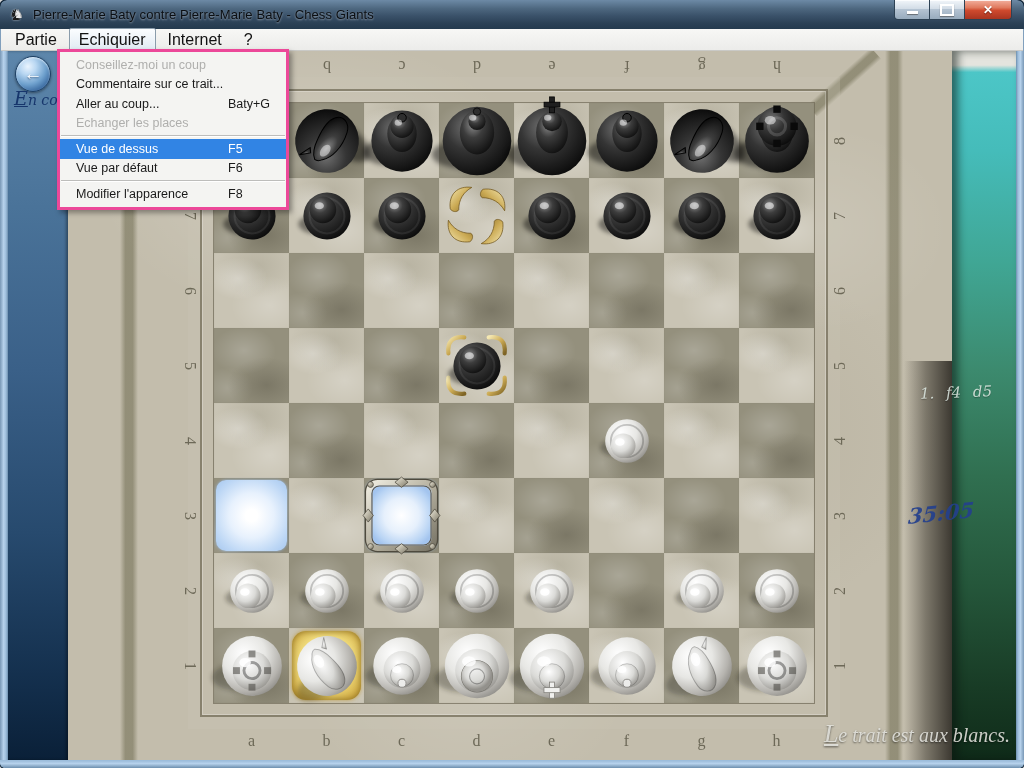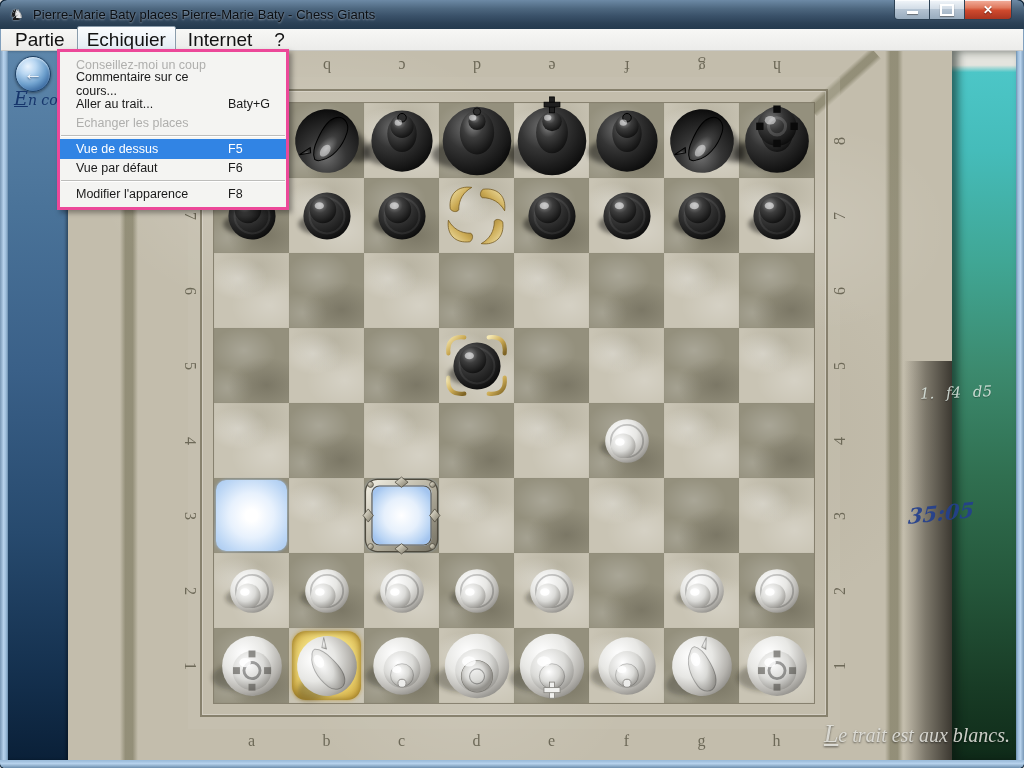--- a/index.html
+++ b/index.html
@@ -18,21 +18,21 @@
   .wbtn.min{width:34px;border-radius:0 0 0 4px;}
   .wbtn.max{width:34px;border-left:none;}
   .wbtn.close{width:46px;border-left:none;border-radius:0 0 4px 0;
     background:linear-gradient(180deg,#f3b09e 0%,#e07a5e 40%,#cf4a2e 55%,#b53télé 100%);
     background:linear-gradient(180deg,#f3b09e 0%,#e07a5e 40%,#cf4a2e 55%,#a93420 100%);}
   .glyph-min{width:11px;height:3px;background:#fff;box-shadow:0 1px 1px rgba(60,60,60,.6);margin-top:6px;}
   .glyph-max{width:10px;height:8px;border:2px solid #fff;box-shadow:0 1px 1px rgba(60,60,60,.5);background:transparent;}
   .glyph-close{color:#fff;font-size:12px;font-weight:bold;text-shadow:0 1px 1px rgba(80,20,10,.8);}
   
   .menubar{position:absolute;left:1px;top:29px;width:1022px;height:22px;background:linear-gradient(180deg,#f7f7f5,#ececea);border-bottom:1px solid #c9c9c6;display:flex;align-items:center;padding-left:4px;box-sizing:border-box;z-index:35;}
-  .menu-item{font-size:19px;color:#121212;padding:2px 9px;margin-right:2px;border:1px solid transparent;border-radius:2px;}
+  .menu-item{font-size:16px;color:#121212;padding:2px 9px;margin-right:2px;border:1px solid transparent;border-radius:2px;}
   .menu-item.active{border:1px solid #8a9cab;background:linear-gradient(180deg,#fbfdff,#dfe9f2);box-shadow:inset 0 0 2px rgba(255,255,255,.9);}
   
   .content{position:absolute;left:8px;top:51px;width:1008px;height:709px;overflow:hidden;background:#c1bbaa;box-shadow:inset 0 0 0 1px rgba(25,40,55,.35);}
   .glass{position:absolute;z-index:30;}
   .gl-l{left:0;top:29px;width:8px;height:739px;background:linear-gradient(90deg,#7897b5,#b7d2ec 45%,#9dbddb 75%,#6d8fae);}
   .gl-r{right:0;top:29px;width:8px;height:739px;background:linear-gradient(270deg,#7897b5,#b7d2ec 45%,#9dbddb 75%,#6d8fae);}
   .gl-b{left:0;bottom:0;width:1024px;height:8px;background:linear-gradient(0deg,#6d8fae,#b7d2ec 55%,#9dbddb 90%);border-radius:0 0 5px 5px;}
   .left-panel{position:absolute;left:0;top:0;width:60px;height:709px;z-index:4;
     background:linear-gradient(180deg,#5d86ab 0%,#4a7399 22%,#3a6088 45%,#274a6e 68%,#14304e 88%,#0a2038 100%);
     box-shadow:inset -2px 0 3px rgba(0,0,0,.35);}
@@ -92,21 +92,21 @@
   .ctx-item.highlighted{background:var(--hl,#3184e4);color:#fff;}
   .menu-sep{height:1px;background:#bdbdbb;border-bottom:1px solid #fff;margin:2px 1px;}
 </style>
 </head>
 <body>
 
 <div class="window">
 
   <div class="titlebar">
     <span class="app-icon">♞<span class="ghost">♞</span></span>
-    <span class="title">Pierre-Marie Baty places Pierre-Marie Baty - Chess Giants</span>
+    <span class="title">Pierre-Marie Baty contre Pierre-Marie Baty - Chess Giants</span>
     <div class="winbtns">
       <div class="wbtn min">
           <span class="glyph-min"></span>
         </div>
       <div class="wbtn max">
           <span class="glyph-max"></span>
         </div>
       <div class="wbtn close">
           <span class="glyph-close">✕</span>
         </div>
@@ -380,25 +380,25 @@
   <div class="glass gl-l"></div>
   <div class="glass gl-r"></div>
   <div class="glass gl-b"></div>
 
   <div class="ctxmenu" id="ctxmenu">
       <div class="ctx-item disabled">
         <span>Conseillez-moi un coup</span>
         <span class="sc"></span>
       </div>
       <div class="ctx-item">
-        <span>Commentaire sur ce cours...</span>
+        <span>Commentaire sur ce trait...</span>
         <span class="sc"></span>
       </div>
       <div class="ctx-item">
-        <span>Aller au trait...</span>
+        <span>Aller au coup...</span>
         <span class="sc">Baty+G</span>
       </div>
       <div class="ctx-item disabled">
         <span>Echanger les places</span>
         <span class="sc"></span>
       </div>
       <div class="menu-sep"></div>
       <div class="ctx-item highlighted">
         <span>Vue de dessus</span>
         <span class="sc">F5</span>

